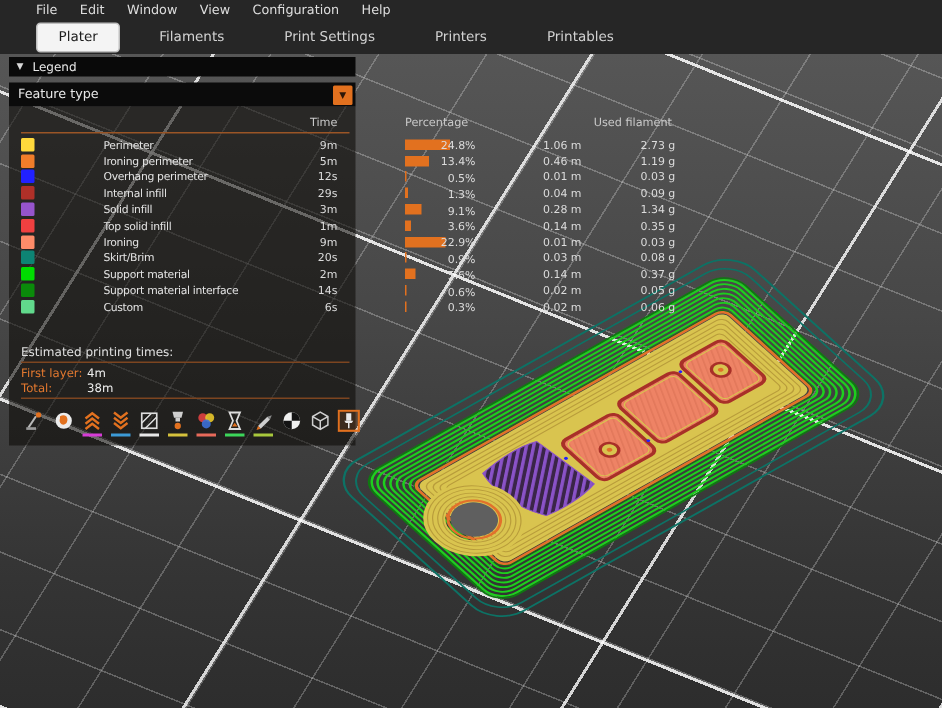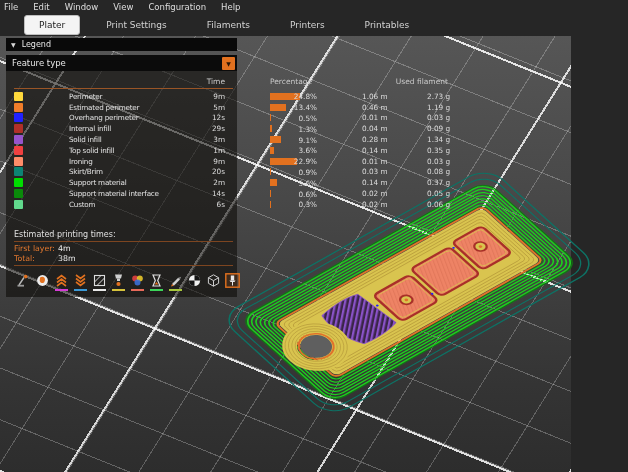--- a/index.html
+++ b/index.html
@@ -1,27 +1,27 @@
 <!DOCTYPE html>
 <html><head>
 <meta charset="utf-8">
 <style>
   html,body{margin:0;padding:0;background:#1b1b1b;}
   .app{position:relative;width:628px;height:472px;overflow:hidden;
        font-family:"DejaVu Sans","Liberation Sans",sans-serif;background:#262626;}
   
   .menubar{position:absolute;left:0;top:0;width:624px;height:13px;background:#262626;
-           display:flex;align-items:center;padding-left:4px;gap:15px;box-sizing:border-box;}
+           display:flex;align-items:center;padding-left:24px;gap:15px;box-sizing:border-box;}
   .menu-item{font-size:8.5px;color:#dedede;cursor:default;}
   .tabbar{position:absolute;left:0;top:13px;width:628px;height:23px;background:#262626;
           display:flex;align-items:center;padding-left:24px;gap:12px;box-sizing:border-box;}
   .tab{font-size:9px;color:#d2d2d2;padding:4px 14px;border-radius:3px;}
   .tab.active{background:#f4f4f4;color:#1c1c1c;border:1px solid #bfbfbf;}
   
-  .viewport{position:absolute;left:0;top:36px;width:571px;height:436px;
+  .viewport{position:absolute;left:0;top:36px;width:628px;height:436px;
             background:linear-gradient(180deg,#565656 0%,#474747 40%,#343434 80%,#2d2d2d 100%);}
   .grid{position:absolute;inset:0;
     background-image:
       repeating-linear-gradient(22deg, rgba(255,255,255,0.85) 0 2px, transparent 2px 190px),
       repeating-linear-gradient(302deg, rgba(255,255,255,0.8) 0 2px, transparent 2px 214px),
       repeating-linear-gradient(22deg, rgba(255,255,255,0.26) 0 1px, transparent 1px 48px),
       repeating-linear-gradient(302deg, rgba(255,255,255,0.24) 0 1px, transparent 1px 61px);}
   .object-svg{position:absolute;inset:0;}
   
   .legend{position:absolute;left:6px;top:2px;width:231px;color:#e3e3e3;}
@@ -66,22 +66,22 @@
   <div class="menubar" id="menubar">
       <span class="menu-item">File</span>
       <span class="menu-item">Edit</span>
       <span class="menu-item">Window</span>
       <span class="menu-item">View</span>
       <span class="menu-item">Configuration</span>
       <span class="menu-item">Help</span>
     </div>
   <div class="tabbar" id="tabbar">
       <span class="tab active">Plater</span>
+      <span class="tab">Filaments</span>
       <span class="tab">Print Settings</span>
-      <span class="tab">Filaments</span>
       <span class="tab">Printers</span>
       <span class="tab">Printables</span>
     </div>
 
   <div class="viewport">
     <div class="grid"></div>
 
     <svg class="object-svg" width="628" height="436" viewBox="0 0 628 436">
       <defs>
         <pattern id="purpleHatch" width="4.2" height="4.2" patternUnits="userSpaceOnUse" patternTransform="rotate(48)">
@@ -180,21 +180,21 @@
             <span class="barpct">
                 <span class="bar" style="width: 30px;"></span>
                 <span class="pct">24.8%</span>
               </span>
             <span class="lg-len">1.06 m</span>
             <span class="lg-wt">2.73 g</span>
           </div>
 
           <div class="lg-grid">
             <span class="sw" style="background: rgb(240, 125, 42);"></span>
-            <span class="lg-label">Estimated perimeter</span>
+            <span class="lg-label">Ironing perimeter</span>
             <span class="lg-time">5m</span>
             <span class="barpct">
                 <span class="bar" style="width: 16px;"></span>
                 <span class="pct">13.4%</span>
               </span>
             <span class="lg-len">0.46 m</span>
             <span class="lg-wt">1.19 g</span>
           </div>
 
           <div class="lg-grid">

